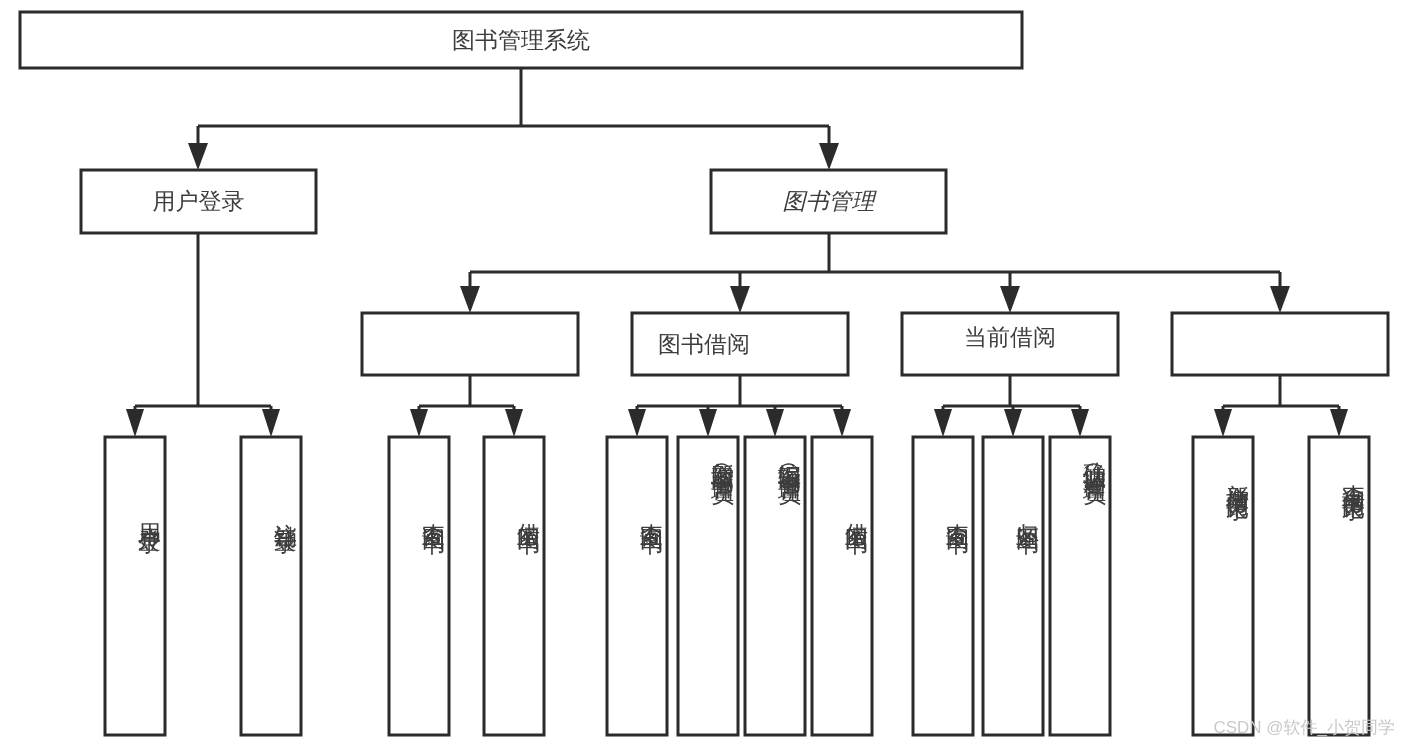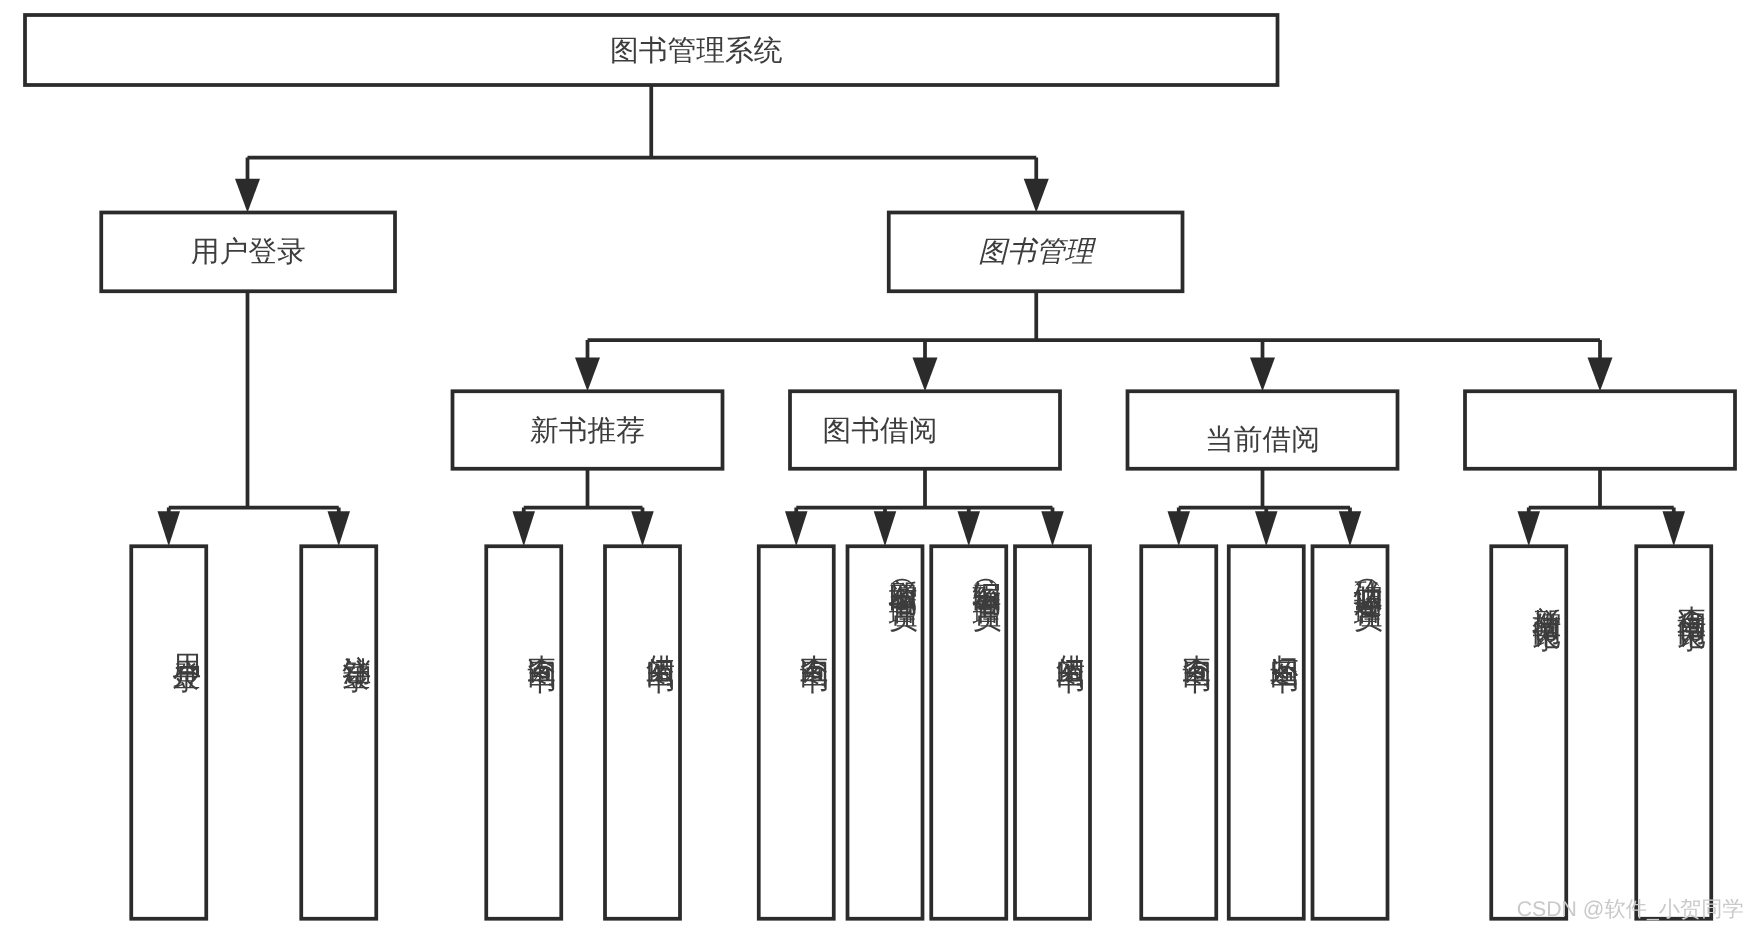--- a/index.html
+++ b/index.html
@@ -168,28 +168,27 @@
     <rect class="node-box" x="812" y="437" width="60" height="298"></rect>
 
     <rect class="node-box" x="913" y="437" width="60" height="298"></rect>
     <rect class="node-box" x="983" y="437" width="60" height="298"></rect>
     <rect class="node-box" x="1050" y="437" width="60" height="298"></rect>
 
     <rect class="node-box" x="1193" y="437" width="60" height="298"></rect>
     <rect class="node-box" x="1309" y="437" width="60" height="298"></rect>
   </svg>
 
-  <div class="htext" style="left:20px; top:12px; width:1002px; height:56px;padding-left:36px;">图书管理系统</div>
+  <div class="htext" style="left:20px; top:12px; width:1002px; height:56px;">图书管理系统</div>
 
   <div class="htext" style="left:81px; top:170px; width:235px; height:63px;">用户登录</div>
   <div class="htext" style="left:711px; top:170px; width:235px; height:63px;font-style:italic;">图书管理</div>
 
-  <div class="htext" style="left:362px; top:313px; width:216px; height:62px;">新书推荐</div>
   <div class="htext" style="left:596px; top:313px; width:216px; height:62px;">图书借阅</div>
-  <div class="htext" style="left:902px; top:320px; width:216px; height:62px;">当前借阅</div>
+  <div class="htext" style="left:902px; top:306px; width:216px; height:62px;">当前借阅</div>
 
   <div class="vtext" style="left:109px; top:505px; width:52px; height:230px;">用户登录</div>
   <div class="vtext" style="left:245px; top:505px; width:52px; height:230px;">注销登录</div>
 
   <div class="vtext" style="left:393px; top:505px; width:52px; height:230px;">查询图书</div>
   <div class="vtext" style="left:488px; top:505px; width:52px; height:230px;">借阅图书</div>
 
   <div class="vtext" style="left:611px; top:505px; width:52px; height:230px;">查询图书</div>
   <div class="vtext" style="left:682px; top:444px; width:52px; height:290px;">新增图书（管理员）</div>
   <div class="vtext" style="left:749px; top:444px; width:52px; height:290px;">编辑图书（管理员）</div>

